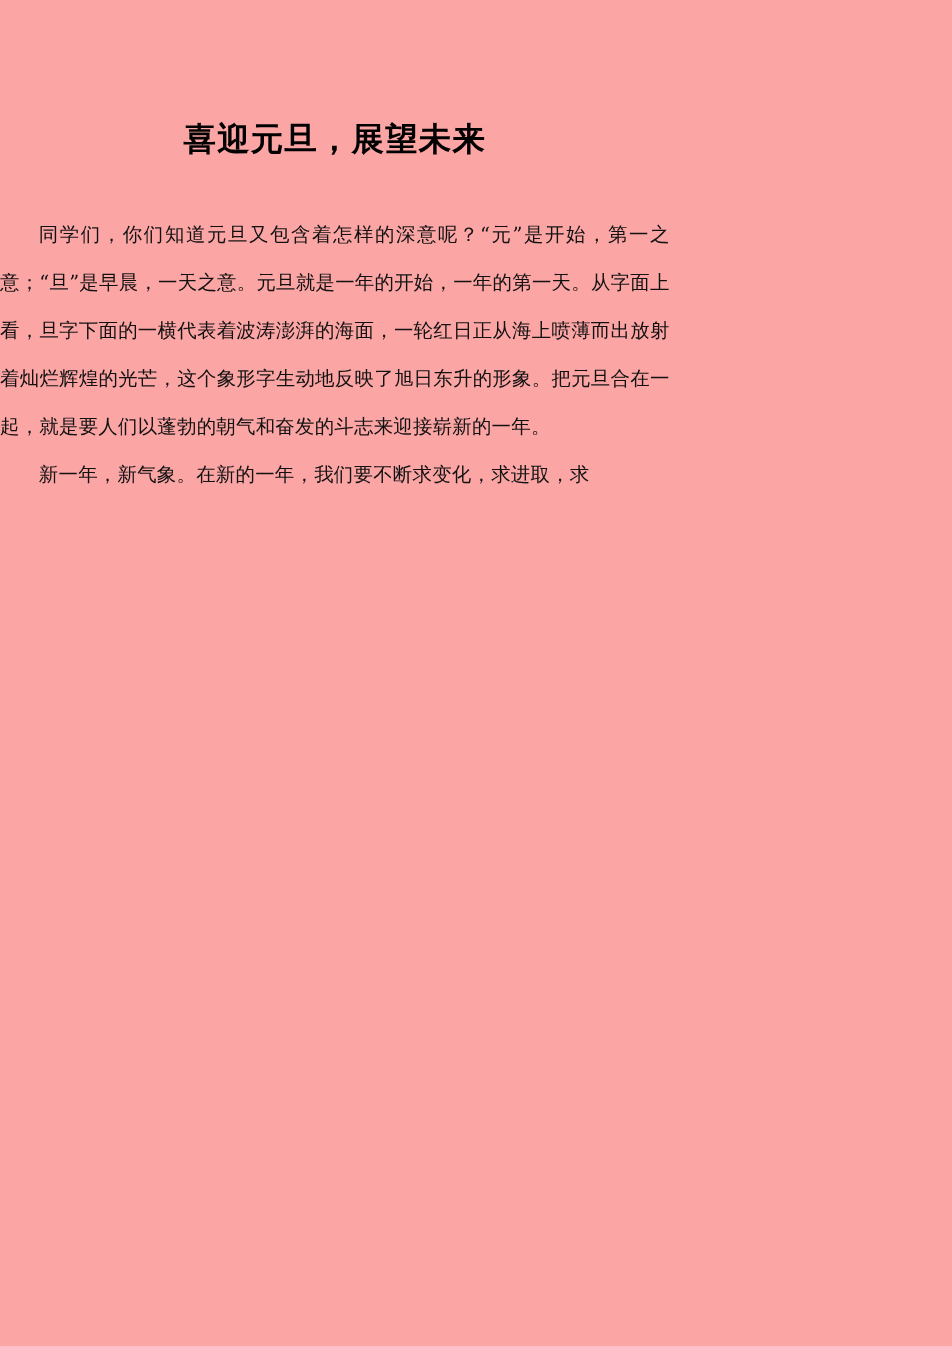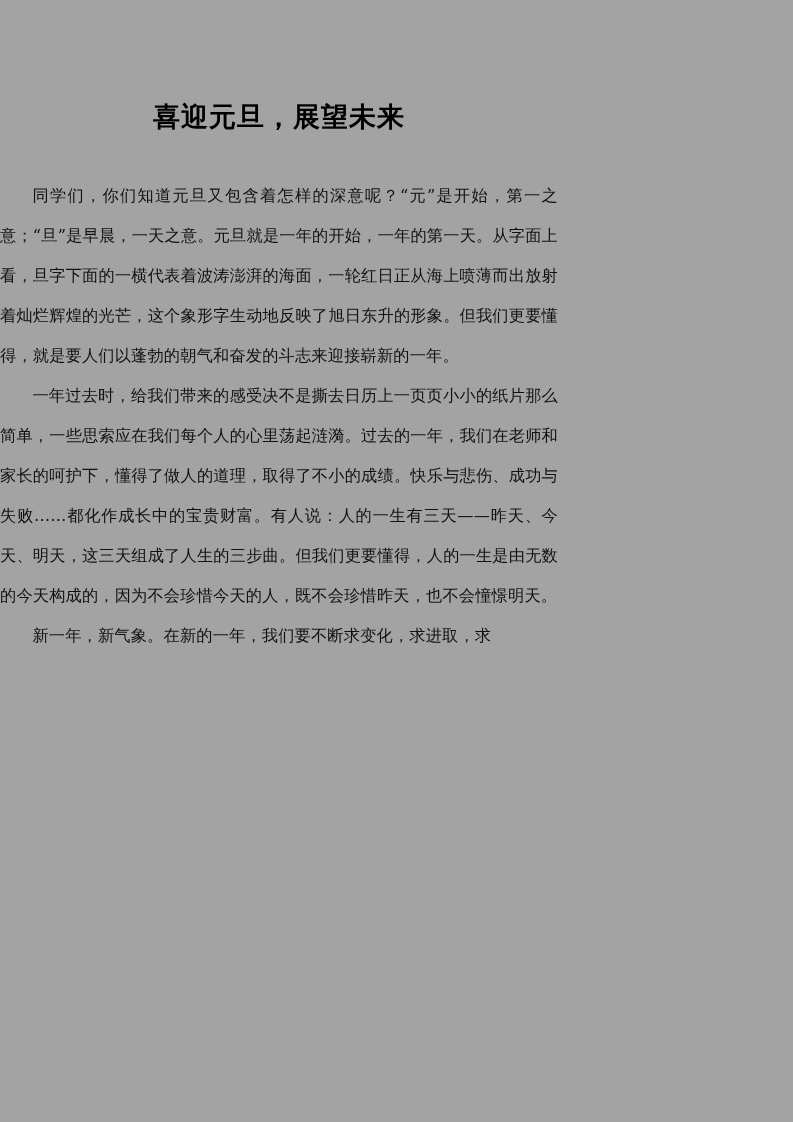--- a/index.html
+++ b/index.html
@@ -8,21 +8,21 @@
     background: #ffffff;
   }
   body {
     font-family: "DejaVu Serif", "Liberation Serif", serif;
     -webkit-font-smoothing: antialiased;
   }
   .page {
     position: relative;
     width: 793px;
     height: 1122px;
-    background: #a3a3a3;
+    background: #fca5a5;
     margin: 0 auto;
     overflow: hidden;
     box-sizing: border-box;
   }
   .doc-title {
     font-size: 27px;
     font-weight: bold;
     text-align: center;
     color: #000000;
     letter-spacing: 1px;
@@ -57,18 +57,17 @@
   }
 </style>
 </head>
 <body>
 
 <div class="page">
 
   <h1 class="doc-title">喜迎元旦，展望未来</h1>
 
   <div class="body-block">
-    <p class="para">同学们，你们知道元旦又包含着怎样的深意呢？“元”是开始，第一之意；“旦”是早晨，一天之意。元旦就是一年的开始，一年的第一天。从字面上看，旦字下面的一横代表着波涛澎湃的海面，一轮红日正从海上喷薄而出放射着灿烂辉煌的光芒，这个象形字生动地反映了旭日东升的形象。但我们更要懂得，就是要人们以蓬勃的朝气和奋发的斗志来迎接崭新的一年。</p>
-    <p class="para">一年过去时，给我们带来的感受决不是撕去日历上一页页小小的纸片那么简单，一些思索应在我们每个人的心里荡起涟漪。过去的一年，我们在老师和家长的呵护下，懂得了做人的道理，取得了不小的成绩。快乐与悲伤、成功与失败……都化作成长中的宝贵财富。有人说：人的一生有三天——昨天、今天、明天，这三天组成了人生的三步曲。但我们更要懂得，人的一生是由无数的今天构成的，因为不会珍惜今天的人，既不会珍惜昨天，也不会憧憬明天。</p>
+    <p class="para">同学们，你们知道元旦又包含着怎样的深意呢？“元”是开始，第一之意；“旦”是早晨，一天之意。元旦就是一年的开始，一年的第一天。从字面上看，旦字下面的一横代表着波涛澎湃的海面，一轮红日正从海上喷薄而出放射着灿烂辉煌的光芒，这个象形字生动地反映了旭日东升的形象。把元旦合在一起，就是要人们以蓬勃的朝气和奋发的斗志来迎接崭新的一年。</p>
     <p class="para">新一年，新气象。在新的一年，我们要不断求变化，求进取，求</p>
   </div>
 
 </div>
 
 </body></html>

